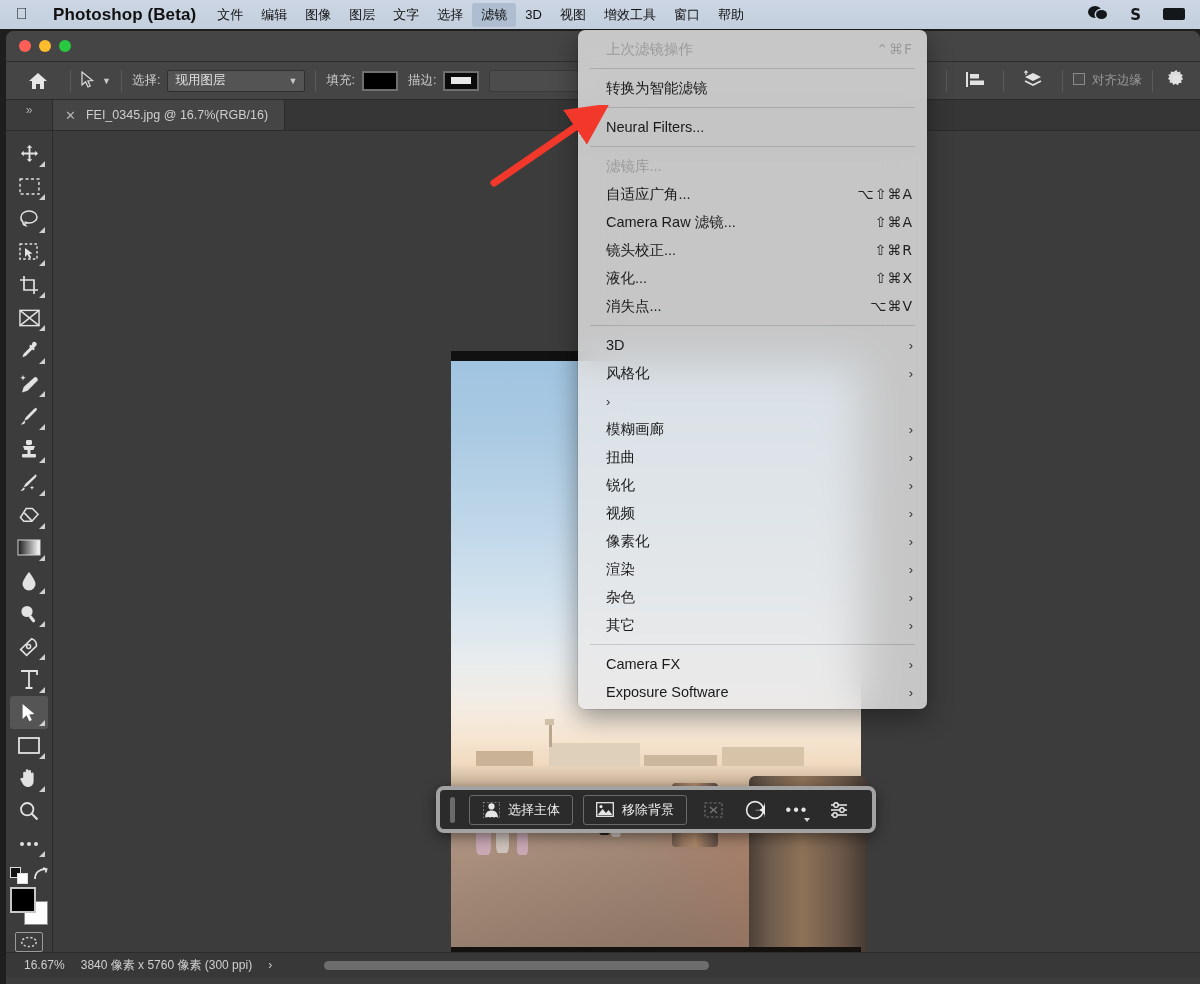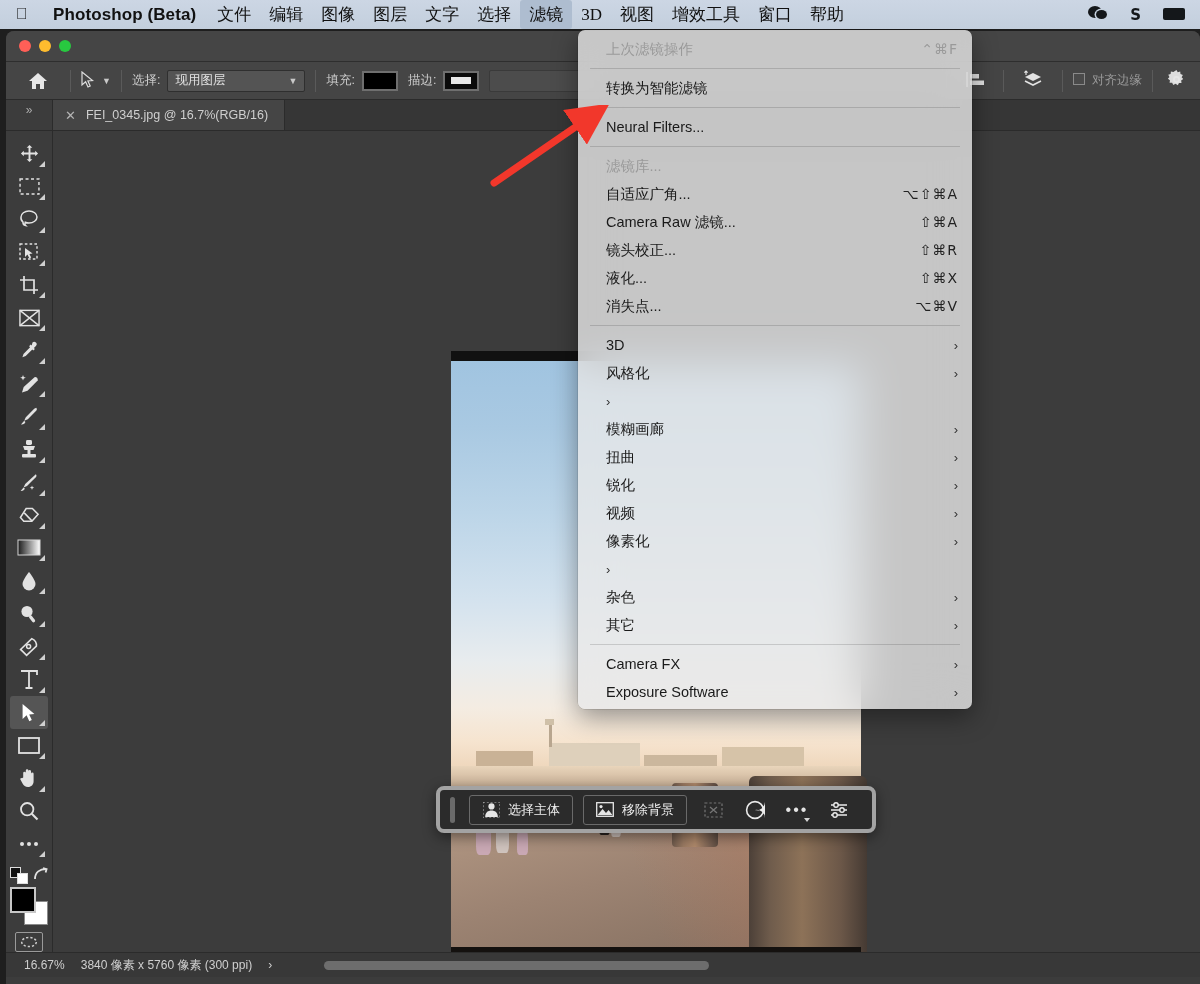--- a/index.html
+++ b/index.html
@@ -20,23 +20,22 @@
   }
   .macbar .apple {
     color:#1b1b1b; font-size:16px; line-height:1; padding: 0 13px 0 16px;
     position:relative; top:-1px;
   }
   .macbar .appname {
     font-weight: bold; font-size: 17px; color:#111; padding: 0 12px 0 12px;
     letter-spacing: .1px;
   }
   .macbar .mitem {
-    font-size: 17px; color:#111; padding: 3px 9px; border-radius: 3px;
+    font-size: 13px; color:#111; padding: 3px 9px; border-radius: 3px;
     white-space: nowrap;
-    font-family: Liberation Serif, serif;
   }
   .macbar .mitem.active { background: #aebdd0; }
   .macbar .spacer { flex: 1; }
   .macbar .tray { display:flex; align-items:center; gap:0; padding-right: 4px; }
   .macbar .tray > * { padding: 0 11px; color:#14171a; }
 
   
   .ic-wechat { position: relative; width: 20px; height: 16px; display:inline-block; }
   .ic-wechat .b1, .ic-wechat .b2 {
     position:absolute; background:#14171a; border-radius:50%;
@@ -208,21 +207,21 @@
   .statusbar {
     height: 25px; background:#383838; display:flex; align-items:center;
     border-top:1px solid #2b2b2b; color:#cfcfcf; font-size:12px;
   }
   .status-left { padding-left: 18px; display:flex; align-items:center; gap: 16px; }
   .hscroll-track{ flex:1; height:25px; display:flex; align-items:center; padding: 0 4px; }
   .hscroll-thumb{ height:9px; background:#6d6d6d; border-radius:5px; }
 
   
   .menu {
-    position:absolute; left: 578px; top: 30px; width: 394px; height: 679px;
+    position:absolute; left: 578px; top: 30px; width: 349px; height: 679px;
     background: rgba(232,232,232,0.80);
     backdrop-filter: blur(22px);
     -webkit-backdrop-filter: blur(22px);
     border-radius: 7px;
     box-shadow: 0 8px 26px rgba(0,0,0,.40), 0 0 0 .5px rgba(0,0,0,.18);
     z-index: 50; padding: 5px 0 6px 0; overflow:hidden;
     font-size: 14.5px; color:#1a1a1a;
   }
   .menu .row {
     height: 23px; display:flex; align-items:center;
@@ -686,20 +685,21 @@
     </div>
     <div class="row tall">
       <span class="lbl">视频</span>
       <span class="arrow">›</span>
     </div>
     <div class="row tall">
       <span class="lbl">像素化</span>
       <span class="arrow">›</span>
     </div>
     <div class="row tall">
+      <span class="lbl">渲染</span>
       <span class="arrow">›</span>
     </div>
     <div class="row tall">
       <span class="lbl">杂色</span>
       <span class="arrow">›</span>
     </div>
     <div class="row tall">
       <span class="lbl">其它</span>
       <span class="arrow">›</span>
     </div>

